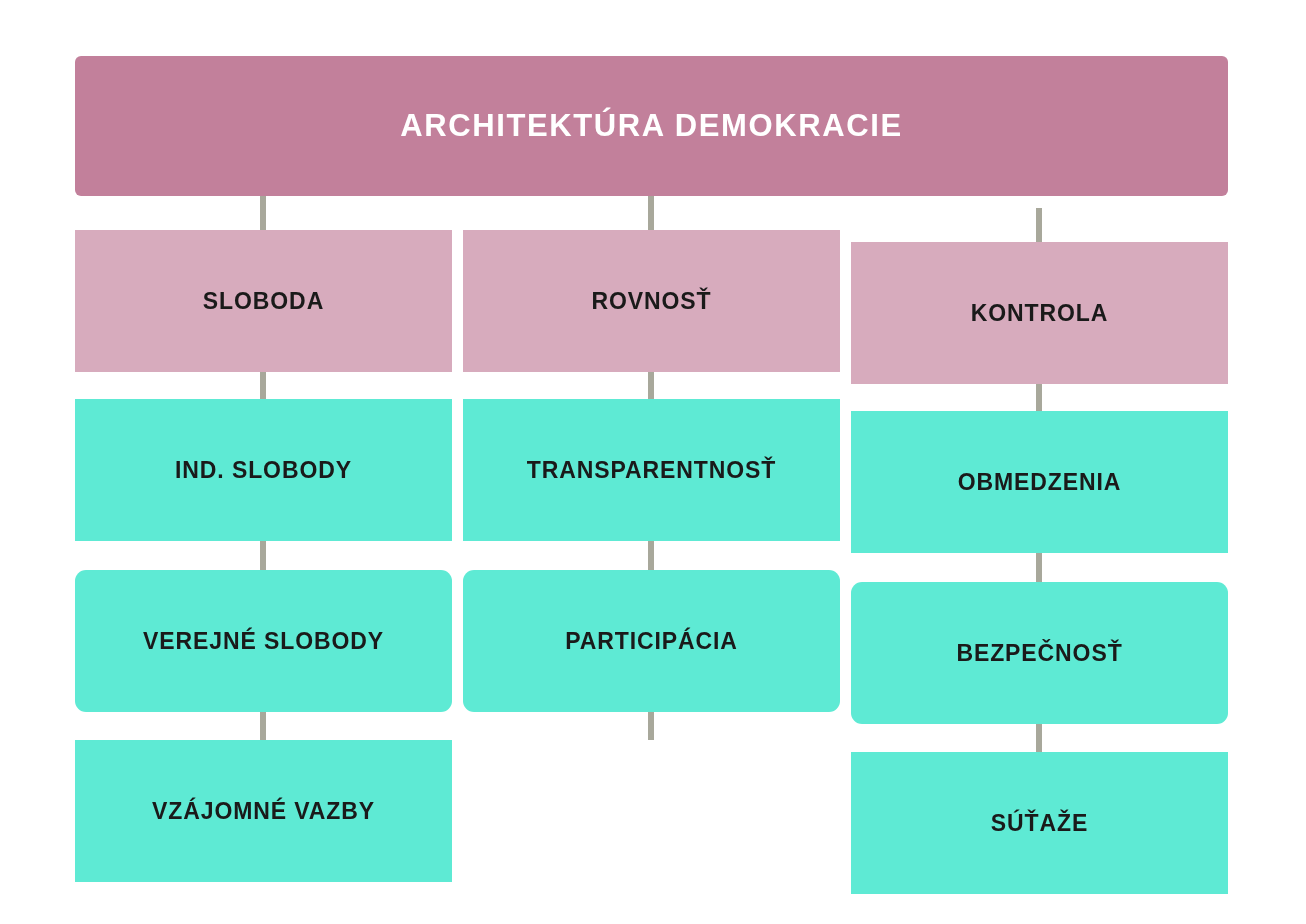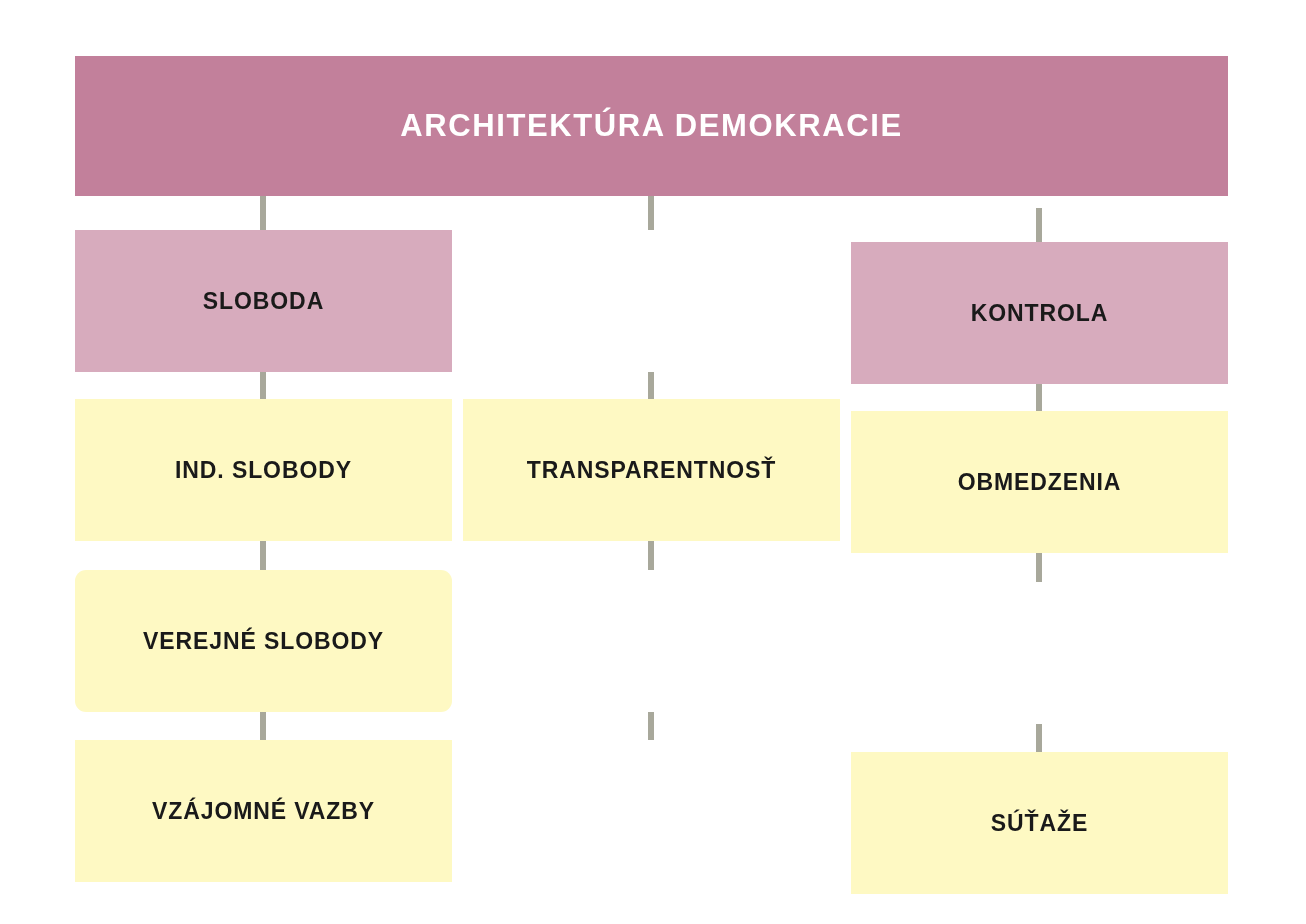--- a/index.html
+++ b/index.html
@@ -27,20 +27,21 @@
     position: absolute;
     left: 75px;
     top: 56px;
     width: 1153px;
     height: 140px;
     background: #c2809b;
     display: flex;
     align-items: center;
     justify-content: center;
     box-sizing: border-box;
+    border-radius: 6px;
   }
   .header-title {
     color: #ffffff;
     font-size: 31px;
     font-weight: bold;
     letter-spacing: 1.6px;
     text-align: center;
     line-height: 1.1;
     font-family: "Liberation Sans", sans-serif;
   }
@@ -74,21 +75,21 @@
     justify-content: center;
     box-sizing: border-box;
     padding: 0 10px;
   }
   .node.r0 { top: 0px; }
   .node.r1 { top: 169px; }
   .node.r2 { top: 340px; border-radius: 11px; }
   .node.r3 { top: 510px; }
 
   .node.level-primary   { background: #d7abbd; }
-  .node.level-secondary { background: #fef9c3; }
+  .node.level-secondary { background: #5eead4; }
 
   .node-label {
     color: #1a1a1a;
     font-size: 23px;
     font-weight: bold;
     letter-spacing: 0.9px;
     text-align: center;
     line-height: 1.15;
     font-family: "Liberation Sans", sans-serif;
     white-space: nowrap;
@@ -136,44 +137,53 @@
       <div class="connector c2"></div>
 
       <div class="node r3 level-secondary">
         <span class="node-label">VZÁJOMNÉ VAZBY</span>
       </div>
     </div>
 
     <div class="column col-1">
       <div class="connector c-top"></div>
 
+      <div class="node r0 level-primary">
+        <span class="node-label">ROVNOSŤ</span>
+      </div>
       <div class="connector c0"></div>
 
       <div class="node r1 level-secondary">
         <span class="node-label">TRANSPARENTNOSŤ</span>
       </div>
       <div class="connector c1"></div>
 
+      <div class="node r2 level-secondary">
+        <span class="node-label">PARTICIPÁCIA</span>
+      </div>
       <div class="connector c2"></div>
 
     </div>
 
     <div class="column col-2">
       <div class="connector c-top"></div>
 
       <div class="node r0 level-primary">
         <span class="node-label">KONTROLA</span>
       </div>
       <div class="connector c0"></div>
 
       <div class="node r1 level-secondary">
         <span class="node-label">OBMEDZENIA</span>
       </div>
       <div class="connector c1"></div>
 
+      <div class="node r2 level-secondary">
+        <span class="node-label">BEZPEČNOSŤ</span>
+      </div>
       <div class="connector c2"></div>
 
       <div class="node r3 level-secondary">
         <span class="node-label">SÚŤAŽE</span>
       </div>
     </div>
 
   </div>
 </div>
 

